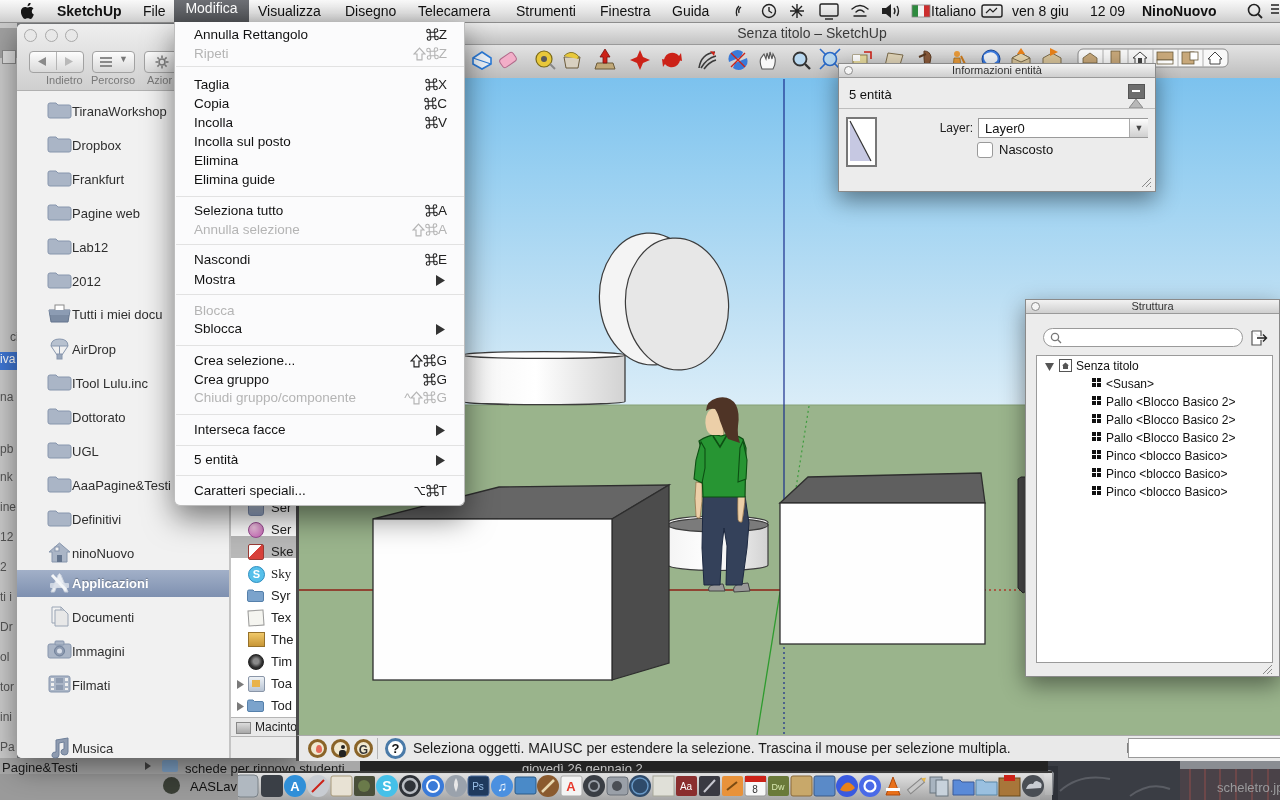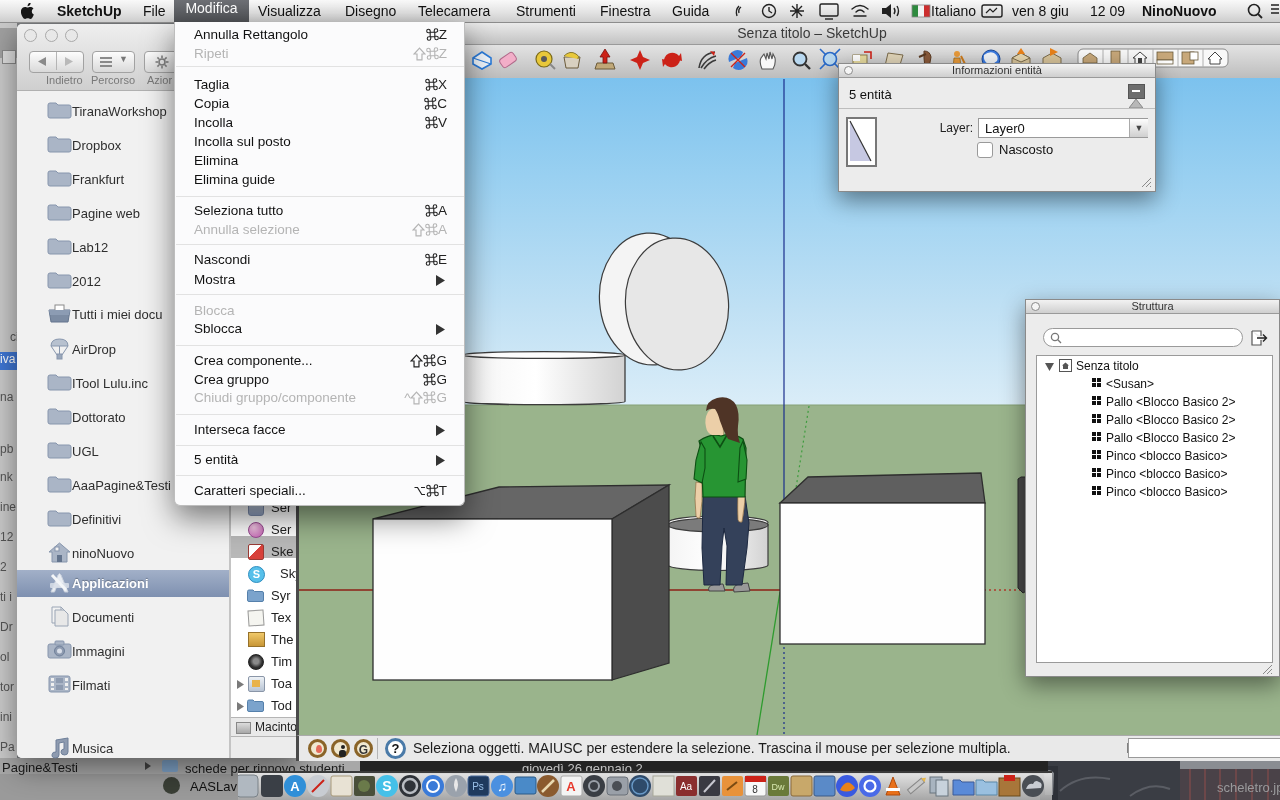--- a/index.html
+++ b/index.html
@@ -250,21 +250,21 @@
  <div class="ab" style="left:212px;top:67px;width:2px;height:667px;background:#c4c4c4;"></div>
  <div id="filecol" class="ab" style="left:214px;top:67px;width:69px;height:667px;background:#fff;font-size:13px;color:#222;">
   <div class="ab" style="left:0;top:445px;width:69px;height:22px;background:#b8b8b8;"></div>
   <div class="ab" style="left:17px;top:409px;width:14px;height:14px;border-radius:3px;background:linear-gradient(#cfd8e6,#8fa0c0);border:1px solid #7d8dad;"></div>
       <span class="ab" style="left:40px;top:409px;">Ser</span>
   <div class="ab" style="left:17px;top:431px;width:14px;height:14px;border-radius:50%;background:radial-gradient(circle at 35% 30%,#f5c9e6,#c05cb0);border:1px solid #9a4a92;"></div>
       <span class="ab" style="left:40px;top:431px;">Ser</span>
   <div class="ab" style="left:17px;top:453px;width:14px;height:14px;background:linear-gradient(135deg,#fff 45%,#d8413a 45%);border:1px solid #9a3a34;border-radius:2px;"></div>
       <span class="ab" style="left:40px;top:453px;">Ske</span>
   <div class="ab" style="left:17px;top:475px;width:15px;height:15px;border-radius:50%;background:#57c0ea;border:1px solid #2e8ec0;color:#fff;font-size:11px;font-weight:bold;text-align:center;line-height:15px;">S</div>
-      <span class="ab" style="left:49px;top:475px;">Sky</span>
+      <span class="ab" style="left:40px;top:475px;font-family:Liberation Serif, serif;">Sky</span>
   <svg class="ab" style="left:16px;top:498px" width="17" height="13">
         <path d="M0.5 2.5 Q0.5 1 2 1 L6 1 L7.5 2.5 L15 2.5 Q16.5 2.5 16.5 4 L16.5 11 Q16.5 12.5 15 12.5 L2 12.5 Q0.5 12.5 0.5 11 Z" fill="#7ba3cc" stroke="#5580ab"></path>
       </svg>
       <span class="ab" style="left:40px;top:497px;">Syr</span>
   <div class="ab" style="left:17px;top:519px;width:14px;height:14px;background:#f5f5f0;border:1px solid #999;transform:rotate(-4deg);"></div>
       <span class="ab" style="left:40px;top:519px;">Tex</span>
   <div class="ab" style="left:17px;top:541px;width:15px;height:13px;background:linear-gradient(#f0c96a,#c89636);border:1px solid #96712a;"></div>
       <span class="ab" style="left:40px;top:541px;">The</span>
   <div class="ab" style="left:17px;top:563px;width:14px;height:14px;border-radius:50%;background:radial-gradient(circle at 50% 45%,#8a8a8a 25%,#2e2e2e 60%);border:1px solid #222;"></div>
       <span class="ab" style="left:40px;top:563px;">Tim</span>
@@ -783,21 +783,21 @@
       <span class="lab">Blocca</span>
     </div>
  <div class="mrow" style="top:297px">
       <span class="lab">Sblocca</span>
       <svg class="arr" width="9" height="11">
         <polygon points="0,0 9,5.5 0,11" fill="#333"></polygon>
       </svg>
     </div>
  <div class="msep" style="top:323px"></div>
  <div class="mrow" style="top:329px">
-      <span class="lab">Crea componente...</span>
+      <span class="lab">Crea selezione...</span>
       <span class="sc"><svg width="13" height="14" viewBox="0 0 12 13">
           <path d="M6 1 L11 6.5 H8.3 V12 H3.7 V6.5 H1 Z" fill="none" stroke="currentColor" stroke-width="1.1"></path>
         </svg><svg width="13" height="13" viewBox="0 0 13 13">
           <path d="M4.2 4.2 h4.6 v4.6 h-4.6 z M4.2 4.2 V3 a1.75 1.75 0 1 0 -1.75 1.75 H4.2 M8.8 4.2 h1.2 a1.75 1.75 0 1 0 -1.75 -1.75 V4.2 M8.8 8.8 v1.2 a1.75 1.75 0 1 0 1.75 -1.75 H8.8 M4.2 8.8 H3 a1.75 1.75 0 1 0 1.75 1.75 V8.8" fill="none" stroke="currentColor" stroke-width="1.1"></path>
         </svg>G</span>
     </div>
  <div class="mrow" style="top:348px">
       <span class="lab">Crea gruppo</span>
       <span class="sc"><svg width="13" height="13" viewBox="0 0 13 13">
           <path d="M4.2 4.2 h4.6 v4.6 h-4.6 z M4.2 4.2 V3 a1.75 1.75 0 1 0 -1.75 1.75 H4.2 M8.8 4.2 h1.2 a1.75 1.75 0 1 0 -1.75 -1.75 V4.2 M8.8 8.8 v1.2 a1.75 1.75 0 1 0 1.75 -1.75 H8.8 M4.2 8.8 H3 a1.75 1.75 0 1 0 1.75 1.75 V8.8" fill="none" stroke="currentColor" stroke-width="1.1"></path>

